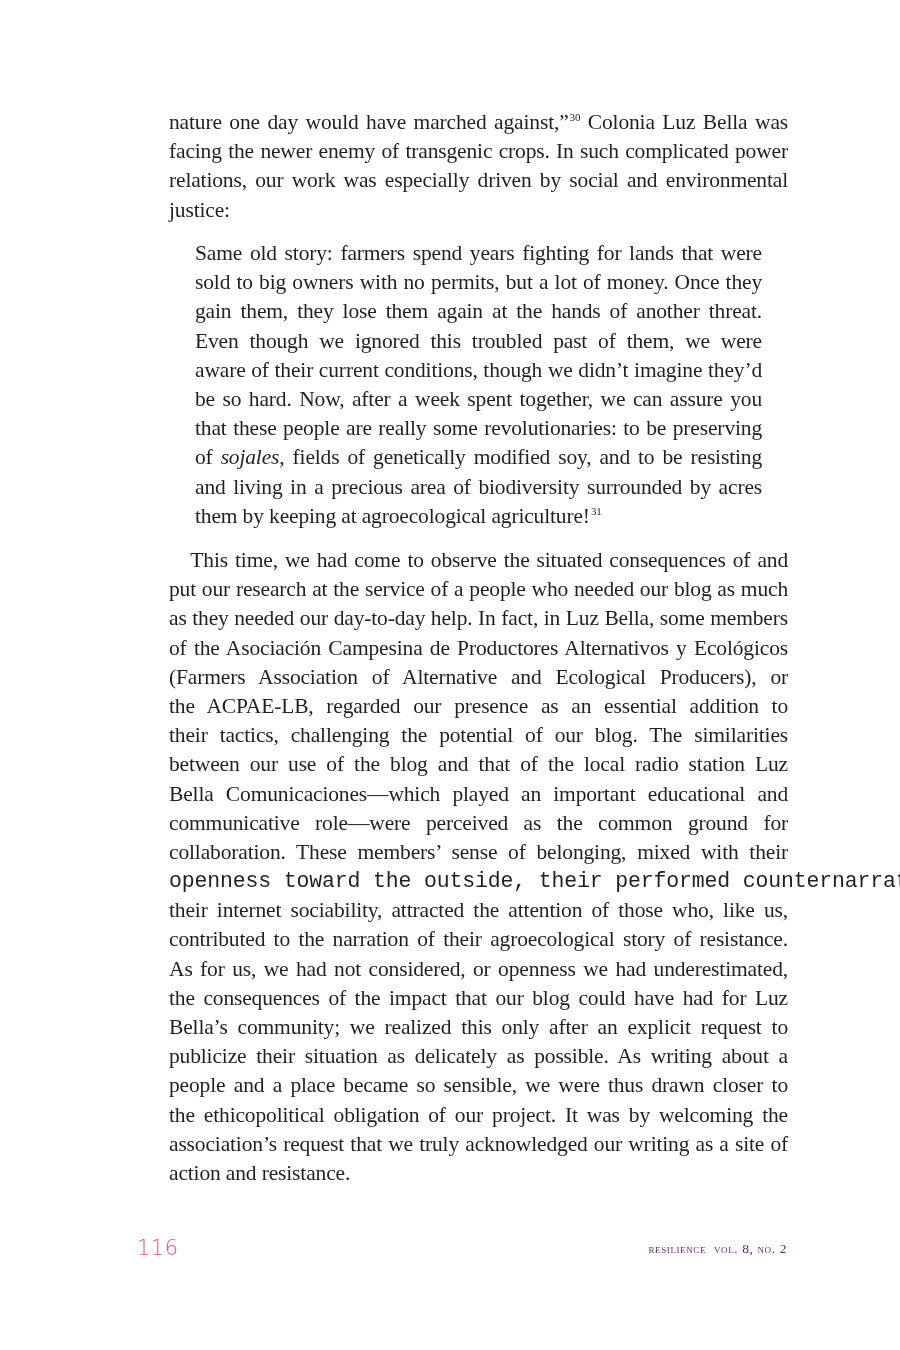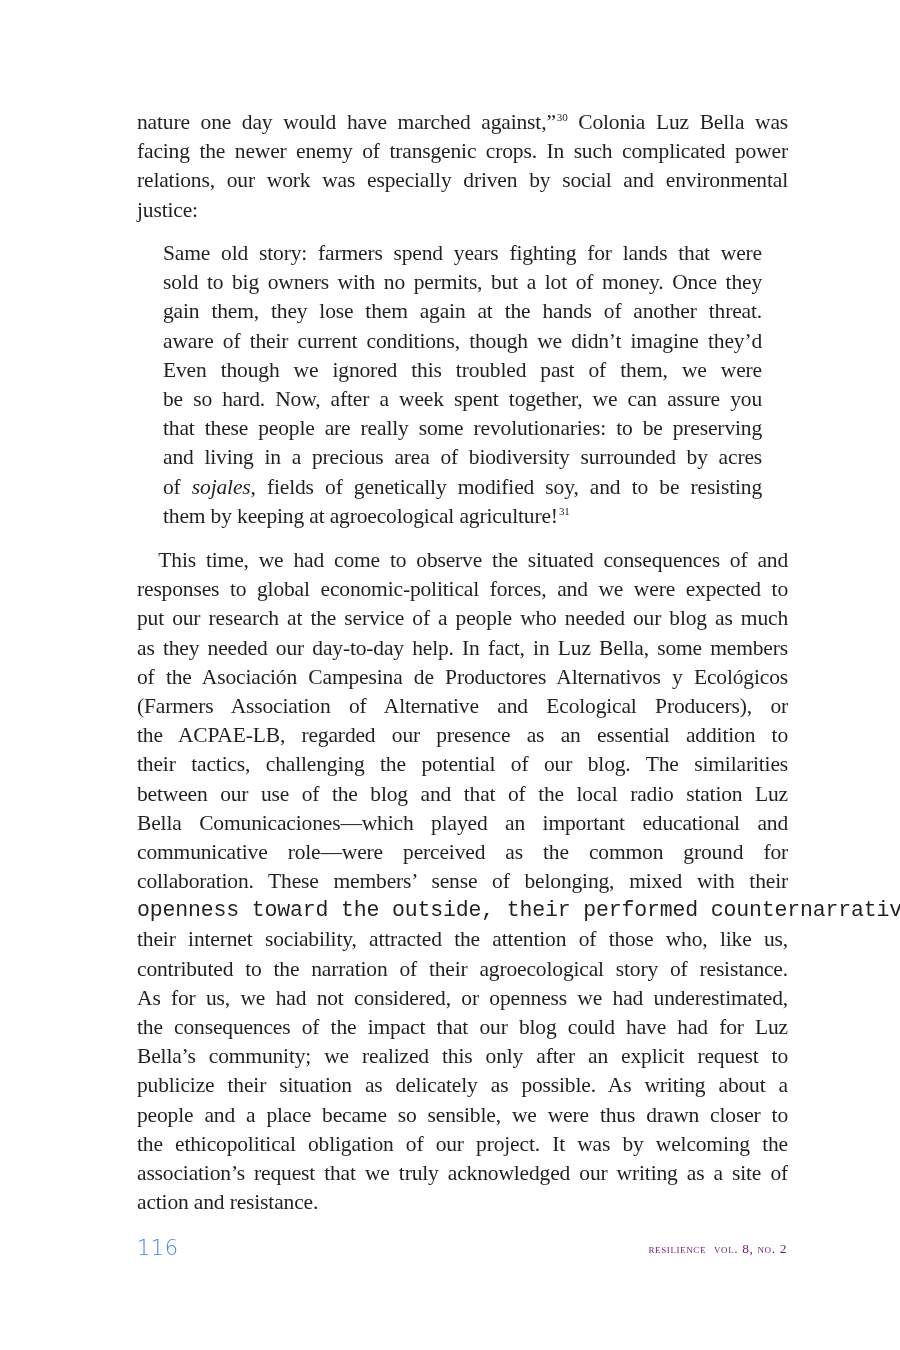--- a/index.html
+++ b/index.html
@@ -13,31 +13,32 @@
     .line {
       display: block;
       height: 29.2px;
       line-height: 29.2px;
       font-size: 21.5px;
       text-align: justify;
       text-align-last: justify;
       white-space: nowrap;
       letter-spacing: -0.15px;
       word-spacing: 0;
+      margin-left: 32px;
     }
     .line.last { text-align-last: left; }
     .para1 { left: 137px; top: 108px; width: 651px; }
     .quote { left: 163px; top: 239px; width: 599px; }
     .para2 { left: 137px; top: 546px; width: 651px; }
     sup.fn { font-size: 11px; vertical-align: 0; position: relative; top: -8px; margin-left: 1px; }
     em { font-style: italic; }
     .footer-page {
       position: absolute; left: 137px; top: 1236px;
       font-family: "DejaVu Sans", "Liberation Sans", sans-serif;
-      font-size: 21px; font-weight: 300; color: #3b82f6; letter-spacing: 0.5px;
+      font-size: 21px; font-weight: 300; color: #ec4899; letter-spacing: 0.5px;
     }
     .footer-journal {
       position: absolute; right: 113px; top: 1241px;
       font-size: 13.5px; letter-spacing: 0.6px; color: #701a75;
     }
     .sc { font-variant: small-caps; text-transform: lowercase; }
   </style>
 </head>
 <body>
 
@@ -47,32 +48,31 @@
     <span class="line" style="word-spacing: 0px;"><span>nature one day would have marched against,”</span><sup class="fn">30</sup><span> Colonia Luz Bella was</span></span>
     <span class="line" style="word-spacing: 0px;">facing the newer enemy of transgenic crops. In such complicated power</span>
     <span class="line" style="word-spacing: 0px;">relations, our work was especially driven by social and environmental</span>
     <span class="line last">justice:</span>
   </div>
 
   <div class="block quote">
     <span class="line" style="word-spacing: 0px;">Same old story: farmers spend years fighting for lands that were</span>
     <span class="line" style="word-spacing: 0px;">sold to big owners with no permits, but a lot of money. Once they</span>
     <span class="line" style="word-spacing: 0px;">gain them, they lose them again at the hands of another threat.</span>
+    <span class="line" style="word-spacing: 0px;">Even though we ignored this troubled past of them, we were</span>
     <span class="line" style="word-spacing: 0px;">aware of their current conditions, though we didn’t imagine they’d</span>
-    <span class="line" style="word-spacing: 0px;">Even though we ignored this troubled past of them, we were</span>
     <span class="line" style="word-spacing: 0px;">be so hard. Now, after a week spent together, we can assure you</span>
     <span class="line" style="word-spacing: 0px;">that these people are really some revolutionaries: to be preserving</span>
+    <span class="line" style="word-spacing: 0px;"><span>of </span><em>sojales</em><span>, fields of genetically modified soy, and to be resisting</span></span>
     <span class="line" style="word-spacing: 0px;">and living in a precious area of biodiversity surrounded by acres</span>
-    <span class="line" style="word-spacing: 0px;"><span>of </span><em>sojales</em><span>, fields of genetically modified soy, and to be resisting</span></span>
     <span class="line last"><span>them by keeping at agroecological agriculture!</span><sup class="fn">31</sup></span>
   </div>
 
   <div class="block para2">
     <span class="line" style="word-spacing: 0px;"> This time, we had come to observe the situated consequences of and</span>
-    <span class="line" style="word-spacing: 0px;">responses to global economic-political forces, and we were expected to</span>
     <span class="line" style="word-spacing: 0px;">put our research at the service of a people who needed our blog as much</span>
     <span class="line" style="word-spacing: 0px;">as they needed our day-to-day help. In fact, in Luz Bella, some members</span>
     <span class="line" style="word-spacing: 0px;">of the Asociación Campesina de Productores Alternativos y Ecológicos</span>
     <span class="line" style="word-spacing: 0px;">(Farmers Association of Alternative and Ecological Producers), or</span>
     <span class="line" style="word-spacing: 0px;">the ACPAE-LB, regarded our presence as an essential addition to</span>
     <span class="line" style="word-spacing: 0px;">their tactics, challenging the potential of our blog. The similarities</span>
     <span class="line" style="word-spacing: 0px;">between our use of the blog and that of the local radio station Luz</span>
     <span class="line" style="word-spacing: 0px;">Bella Comunicaciones—which played an important educational and</span>
     <span class="line" style="word-spacing: 0px;">communicative role—were perceived as the common ground for</span>
     <span class="line" style="word-spacing: 0px;">collaboration. These members’ sense of belonging, mixed with their</span>

